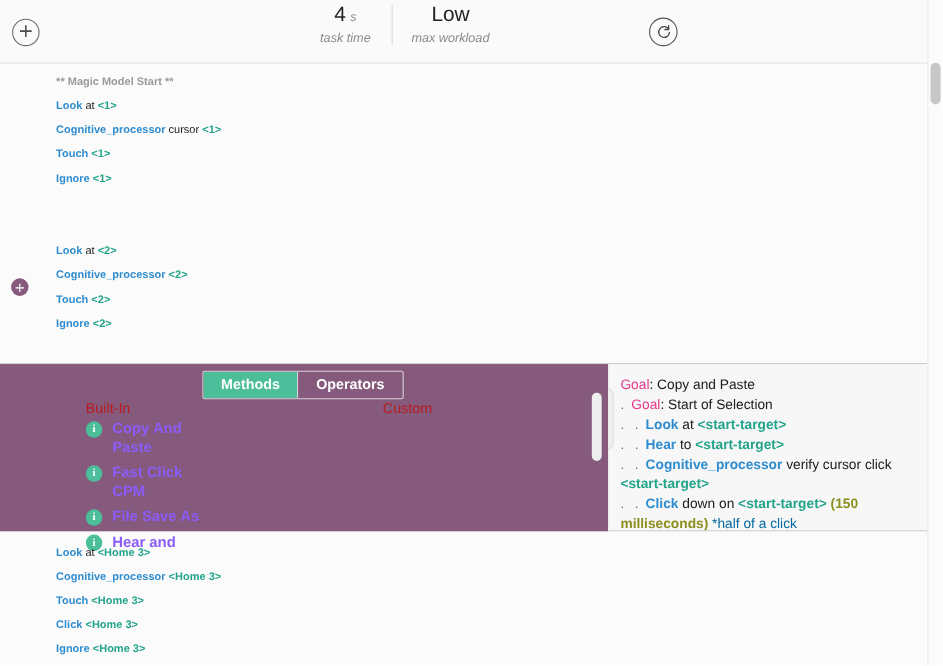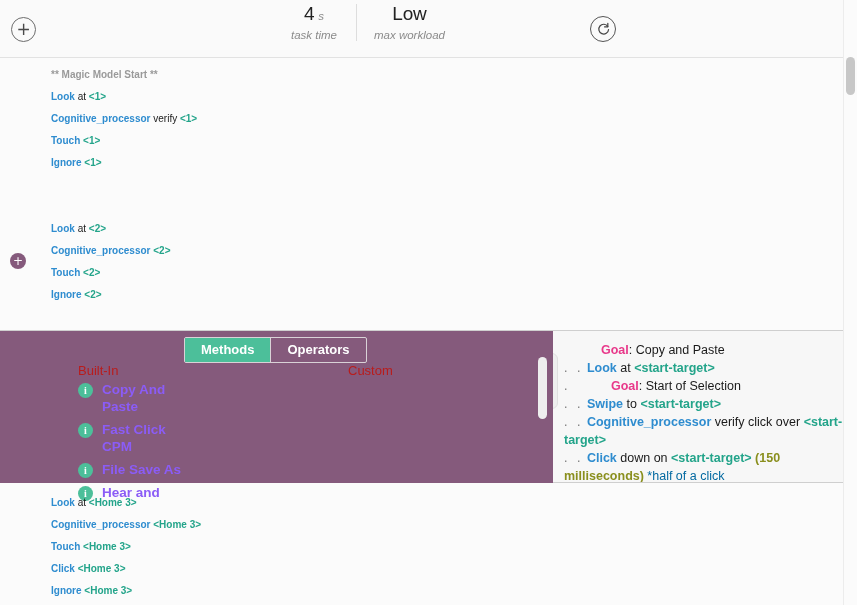--- a/index.html
+++ b/index.html
@@ -216,21 +216,21 @@
   }
   .tooltip-inner {
     padding: 10px 14px 0 11px;
   }
   .tt-line {
     font-size: 12.5px;
     line-height: 18px;
     color: #1a1a1a;
     word-wrap: break-word;
   }
-  .goal   { color: #e8388a; font-weight: bold; margin-left: 37px; }
+  .goal   { color: #e8388a; font-weight: normal; }
   .dots   { color: #777777; letter-spacing: 3px; }
   .tt-cmd { color: #2e8ccf; font-weight: bold; }
   .tt-tgt { color: #23a48a; font-weight: bold; }
   .tt-time{ color: #8a8f1e; font-weight: bold; }
   .tt-note{ color: #0369a1; }
 
   .tt-handle {
     position: absolute;
     left: -8px; top: 22px;
     width: 13px; height: 56px;
@@ -294,21 +294,21 @@
         <path d="M12.6 4.8 A5.2 5.2 0 1 0 13.4 8" fill="none" stroke="#444" stroke-width="1.3" stroke-linecap="round"></path>
         <path d="M12.6 1.4 L12.6 5.1 L9.1 5.1" fill="none" stroke="#444" stroke-width="1.3" stroke-linecap="round" stroke-linejoin="round"></path>
       </svg>
     </div>
   </div>
 
   <div class="script-area">
     <div class="code-block" id="block-0" style="padding-top:6px;">
         <div class="code-line"><span class="comment">** Magic Model Start **</span></div>
         <div class="code-line"><span class="cmd">Look</span><span class="prep"> at </span><span class="target">&lt;1&gt;</span></div>
-        <div class="code-line"><span class="cmd">Cognitive_processor</span><span class="prep"> verify </span><span class="target">&lt;1&gt;</span></div>
+        <div class="code-line"><span class="cmd">Cognitive_processor</span><span class="prep"> cursor </span><span class="target">&lt;1&gt;</span></div>
         <div class="code-line"><span class="cmd">Touch</span><span class="prep"> </span><span class="target">&lt;1&gt;</span></div>
         <div class="code-line"><span class="cmd">Ignore</span><span class="prep"> </span><span class="target">&lt;1&gt;</span></div>
         <div class="code-line blank"></div>
         <div class="code-line blank"></div>
         <div class="code-line"><span class="cmd">Look</span><span class="prep"> at </span><span class="target">&lt;2&gt;</span></div>
         <div class="code-line"><span class="cmd">Cognitive_processor</span><span class="prep"> </span><span class="target">&lt;2&gt;</span></div>
         <div class="code-line"><span class="cmd">Touch</span><span class="prep"> </span><span class="target">&lt;2&gt;</span></div>
         <div class="code-line"><span class="cmd">Ignore</span><span class="prep"> </span><span class="target">&lt;2&gt;</span></div>
       </div>
   </div>
@@ -343,24 +343,24 @@
         <span class="info-icon">i</span>
         <span class="method-label">Hear and</span>
       </div>
     </div>
 
   <div class="tooltip">
     <div class="tt-handle"></div>
     <div class="tt-scroll"></div>
     <div class="tooltip-inner" id="tooltip-lines">
         <div class="tt-line"><span class="goal">Goal</span><span>: Copy and Paste</span></div>
+        <div class="tt-line"><span class="dots">.</span><span>  </span><span class="goal">Goal</span><span>: Start of Selection</span></div>
         <div class="tt-line"><span class="dots">.  .</span><span>  </span><span class="tt-cmd">Look</span><span> at </span><span class="tt-tgt">&lt;start-target&gt;</span></div>
-        <div class="tt-line"><span class="dots">.</span><span>  </span><span class="goal">Goal</span><span>: Start of Selection</span></div>
-        <div class="tt-line"><span class="dots">.  .</span><span>  </span><span class="tt-cmd">Swipe</span><span> to </span><span class="tt-tgt">&lt;start-target&gt;</span></div>
-        <div class="tt-line"><span class="dots">.  .</span><span>  </span><span class="tt-cmd">Cognitive_processor</span><span>  verify click over </span><span class="tt-tgt">&lt;start-target&gt;</span></div>
+        <div class="tt-line"><span class="dots">.  .</span><span>  </span><span class="tt-cmd">Hear</span><span> to </span><span class="tt-tgt">&lt;start-target&gt;</span></div>
+        <div class="tt-line"><span class="dots">.  .</span><span>  </span><span class="tt-cmd">Cognitive_processor</span><span>  verify cursor click </span><span class="tt-tgt">&lt;start-target&gt;</span></div>
         <div class="tt-line"><span class="dots">.  .</span><span>  </span><span class="tt-cmd">Click</span><span> down on </span><span class="tt-tgt">&lt;start-target&gt;</span><span class="tt-time"> (150 milliseconds)</span><span class="tt-note"> *half of a click</span></div>
       </div>
   </div>
 
   <div class="code-block" id="block-1" style="position:absolute; left:0; top:492px; width:843px;">
       <div class="code-line"><span class="cmd">Look</span><span class="prep"> at </span><span class="target">&lt;Home 3&gt;</span></div>
       <div class="code-line"><span class="cmd">Cognitive_processor</span><span class="prep"> </span><span class="target">&lt;Home 3&gt;</span></div>
       <div class="code-line"><span class="cmd">Touch</span><span class="prep"> </span><span class="target">&lt;Home 3&gt;</span></div>
       <div class="code-line"><span class="cmd">Click</span><span class="prep"> </span><span class="target">&lt;Home 3&gt;</span></div>
       <div class="code-line"><span class="cmd">Ignore</span><span class="prep"> </span><span class="target">&lt;Home 3&gt;</span></div>

